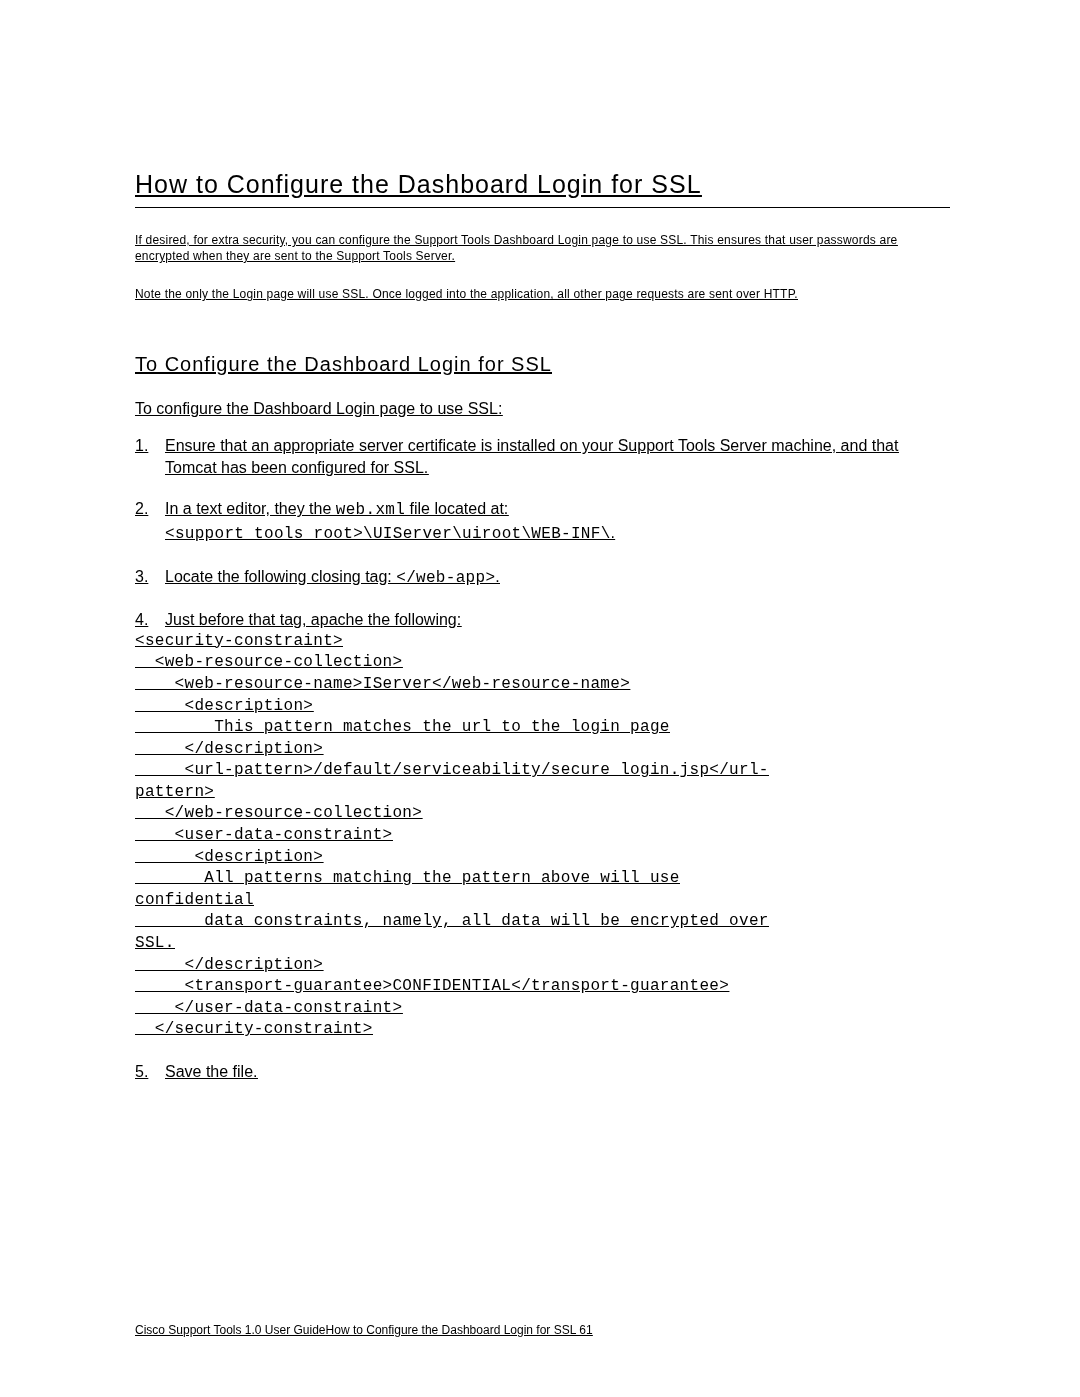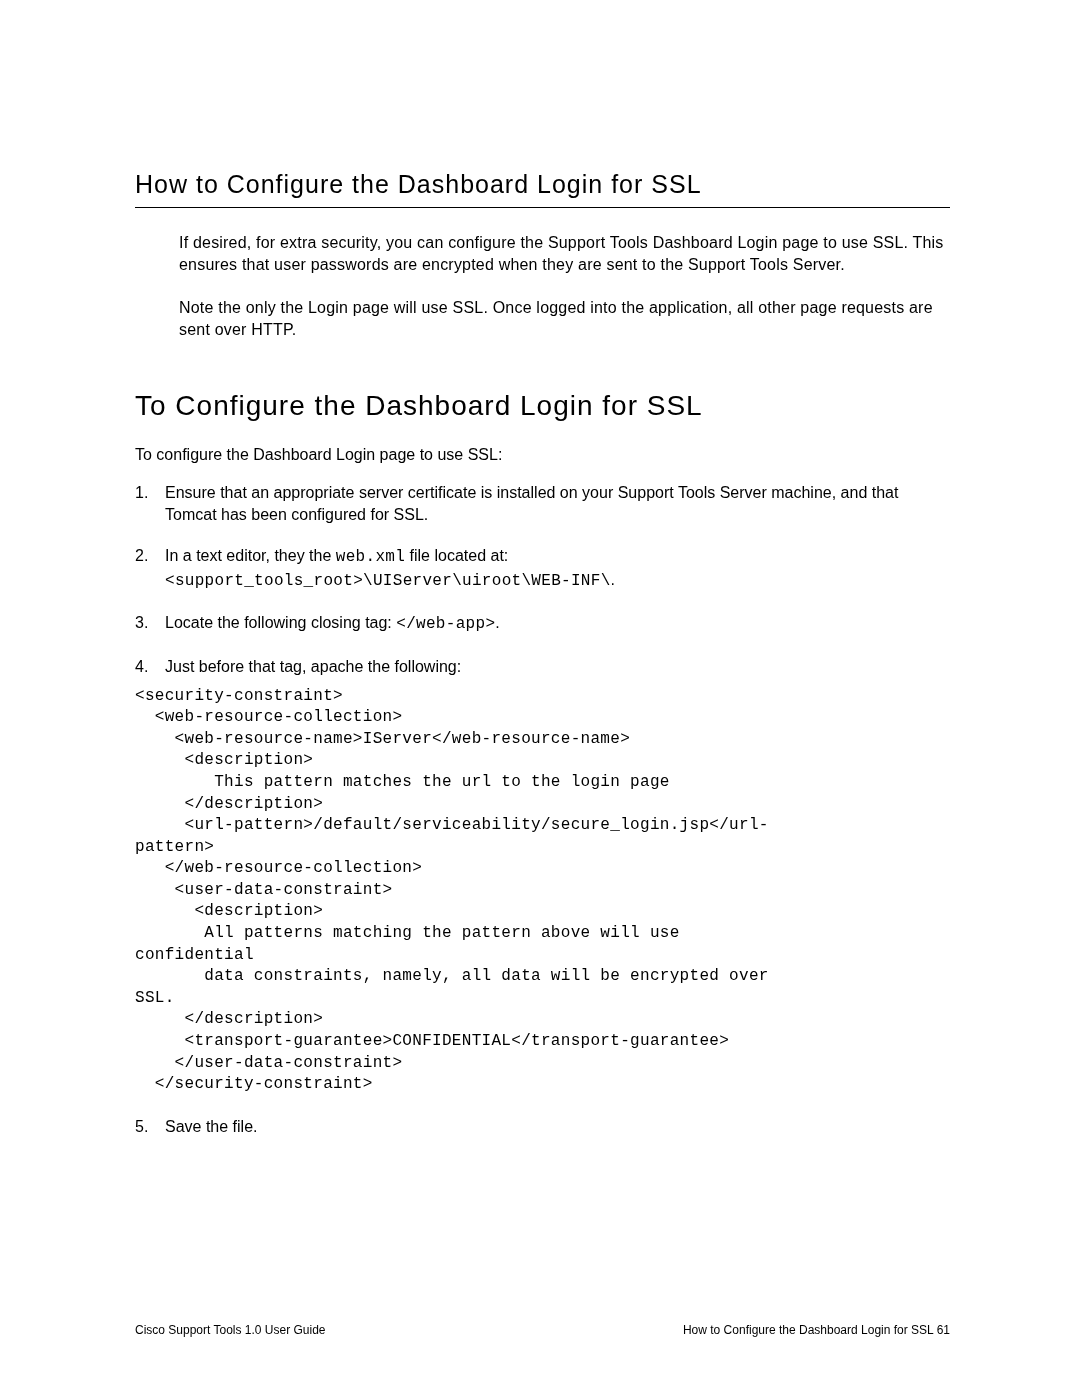--- a/index.html
+++ b/index.html
@@ -1,15 +1,15 @@
 <!DOCTYPE html>
 <html><head>
 <meta charset="utf-8">
 <style>
-  * { margin: 0; padding: 0; box-sizing: border-box; }
+  * { margin: 0; padding: 0; box-sizing: border-box; text-decoration: underline; }
   body {
     background: #fff;
     font-family: Verdana, Geneva, Arial, sans-serif;
     color: #000;
     width: 1080px;
     height: 1397px;
     position: relative;
   }
   .page {
     padding: 170px 130px 0 135px;
@@ -19,28 +19,27 @@
     font-weight: normal;
     letter-spacing: 1px;
     margin-bottom: 8px;
   }
   .rule {
     border: none;
     border-top: 1px solid #000;
     margin-bottom: 24px;
   }
   p.body {
-    font-size: 16px;
+    font-size: 12px;
     line-height: 1.35;
     margin-bottom: 22px;
     letter-spacing: 0.2px;
-    margin-left: 44px;
   }
   h2 {
-    font-size: 28px;
+    font-size: 20px;
     font-weight: normal;
     letter-spacing: 1px;
     margin-top: 50px;
     margin-bottom: 22px;
   }
   p.lead {
     font-size: 16px;
     line-height: 1.35;
     margin-bottom: 16px;
   }
@@ -64,30 +63,28 @@
     margin-top: 10px;
   }
   code, .mono {
     font-family: "Courier New", Courier, monospace;
     font-size: 16px;
     letter-spacing: 0.3px;
   }
   pre.mono {
     white-space: pre;
     line-height: 1.35;
-    margin-top: 8px;
     margin-left: -30px;
   }
   .footer {
     position: absolute;
     bottom: 60px;
     left: 135px;
     right: 130px;
     display: flex;
-    justify-content: space-between;
     font-size: 12px;
   }
 </style>
 </head>
 <body>
 
 <div class="page">
 
   <h1>How to Configure the Dashboard Login for SSL</h1>
   <hr class="rule">

